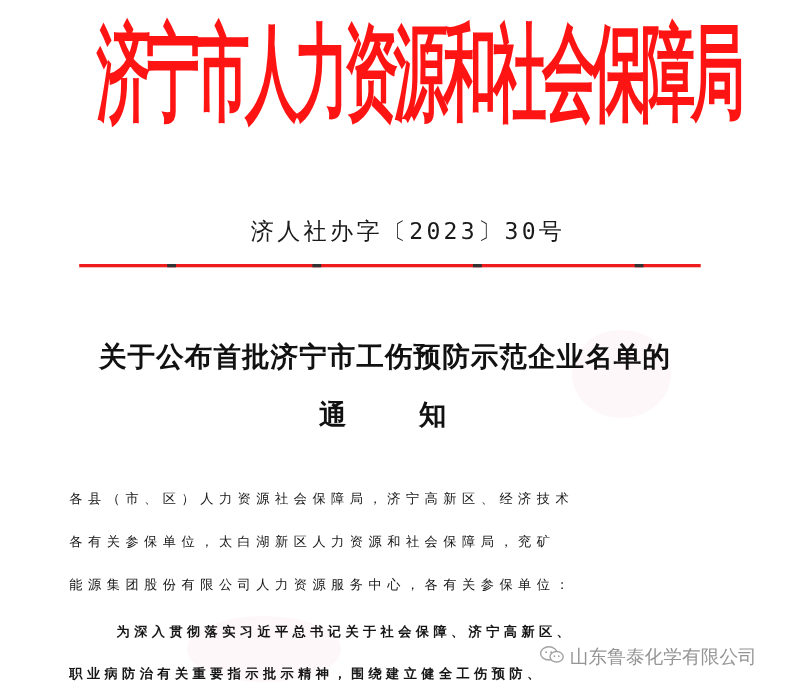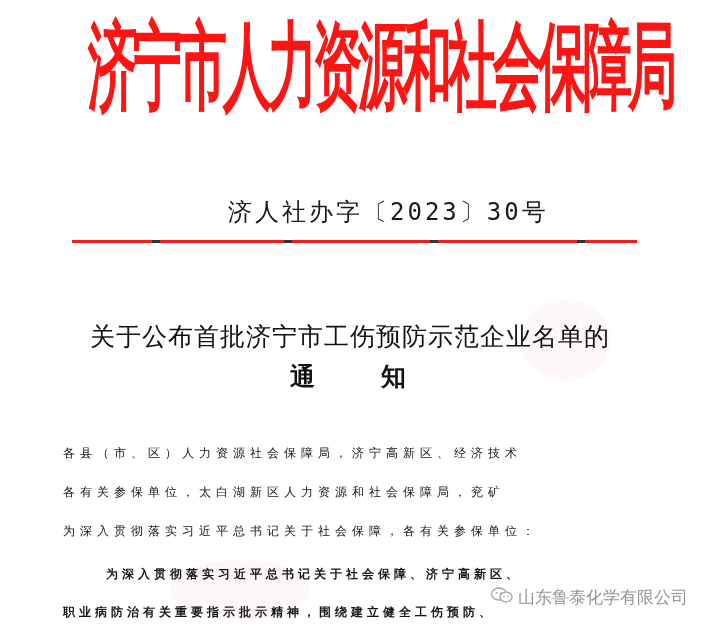--- a/index.html
+++ b/index.html
@@ -35,21 +35,21 @@
       transform: scaleY(1.95);
       transform-origin: center;
       width: 45px;
       text-align: center;
     }
     .doc-number {
       position: absolute;
       left: 228px;
       top: 196px;
       font-family: "DejaVu Sans Mono", "Liberation Mono", monospace;
-      font-size: 24px;
+      font-size: 21px;
       letter-spacing: 3px;
       color: #1a1a1a;
       white-space: nowrap;
     }
     .red-rule {
       position: absolute;
       left: 72px;
       top: 240px;
       width: 565px;
       height: 3px;
@@ -58,25 +58,25 @@
     .red-rule .mark {
       position: absolute;
       top: 0;
       width: 8px;
       height: 3px;
       background: #333333;
     }
     .doc-title {
       position: absolute;
       left: 60px;
-      top: 320px;
+      top: 308px;
       width: 580px;
       text-align: center;
       font-family: "DejaVu Sans", "Liberation Sans", sans-serif;
-      font-weight: normal;
+      font-weight: bold;
       font-size: 25px;
       letter-spacing: 1px;
       color: #111;
       white-space: nowrap;
     }
     .doc-title-2 {
       position: absolute;
       left: 290px;
       top: 360px;
       font-family: Liberation Sans, sans-serif;
@@ -158,21 +158,21 @@
   <span class="mark" style="left:505px;"></span>
 </div>
 
 <div class="doc-title">关于公布首批济宁市工伤预防示范企业名单的</div>
 <div class="doc-title-2">
   <span>通</span><span class="gap"></span><span>知</span>
 </div>
 
 <div class="body-line line1">各县（市、区）人力资源社会保障局，济宁高新区、经济技术</div>
 <div class="body-line line2">各有关参保单位，太白湖新区人力资源和社会保障局，兖矿</div>
-<div class="body-line line3">为深入贯彻落实习近平总书记关于社会保障，各有关参保单位：</div>
+<div class="body-line line3">能源集团股份有限公司人力资源服务中心，各有关参保单位：</div>
 <div class="body-line line4">为深入贯彻落实习近平总书记关于社会保障、济宁高新区、</div>
 <div class="body-line line5">职业病防治有关重要指示批示精神，围绕建立健全工伤预防、</div>
 
 <div class="watermark">
   <span class="watermark-icon">
     <svg width="24" height="18" viewBox="0 0 24 18">
       <ellipse cx="9" cy="8" rx="7.5" ry="6" fill="none" stroke="#9a9a9a" stroke-width="1.3"></ellipse>
       <ellipse cx="16" cy="11" rx="6" ry="4.8" fill="#ffffff" stroke="#9a9a9a" stroke-width="1.3"></ellipse>
       <circle cx="6.5" cy="7" r="0.9" fill="#9a9a9a"></circle>
       <circle cx="11" cy="7" r="0.9" fill="#9a9a9a"></circle>

